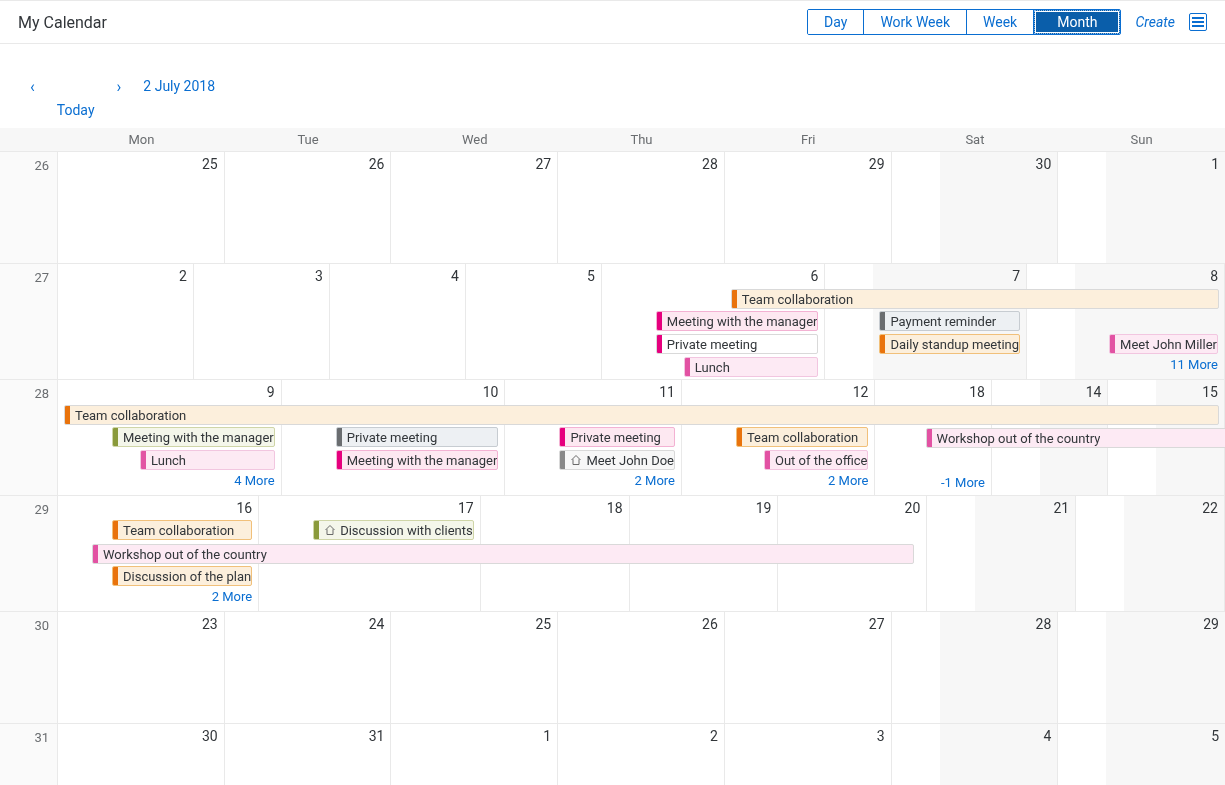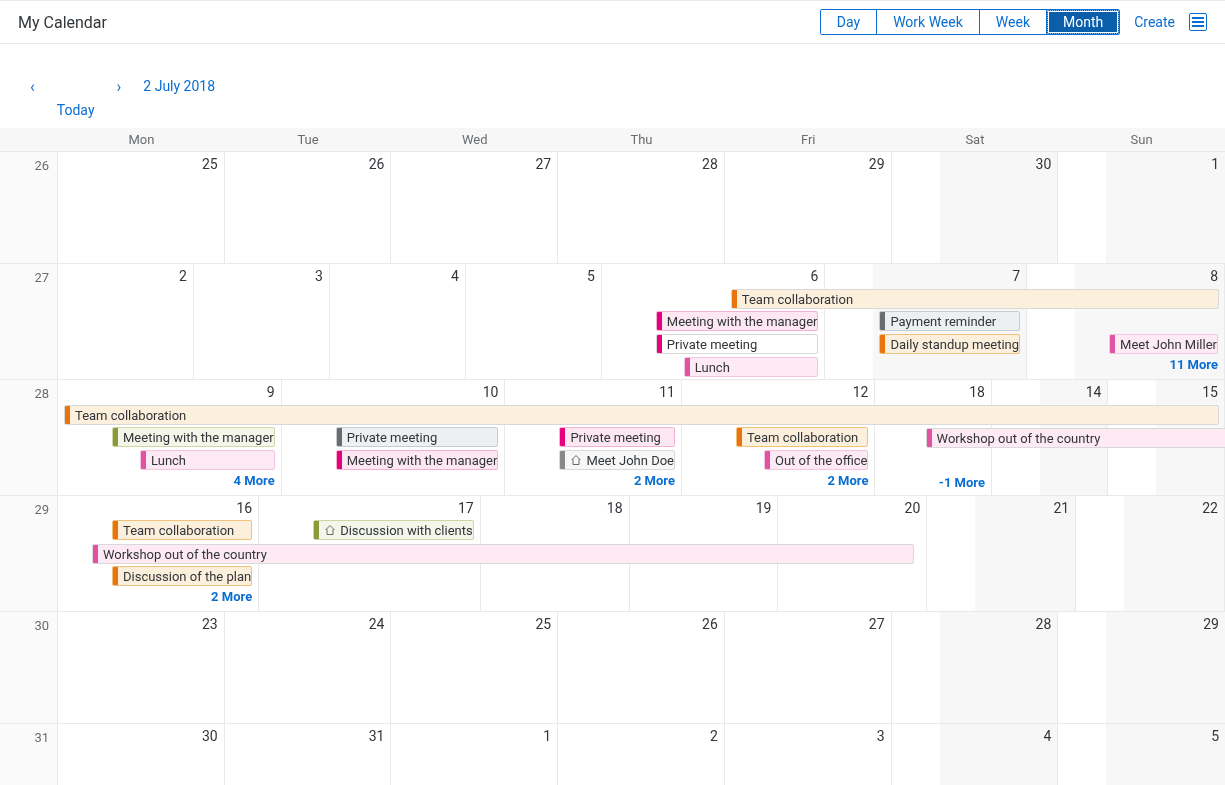--- a/index.html
+++ b/index.html
@@ -3,22 +3,22 @@
 <meta charset="utf-8">
 <style>
 *{box-sizing:border-box;margin:0;padding:0;}
 body{font-family:-apple-system,BlinkMacSystemFont,"Segoe UI",Roboto,Arial,sans-serif;font-size:14px;color:#32363a;background:#fff;width:1225px;}
 .header{display:flex;align-items:center;justify-content:space-between;padding:8px 18px 8px 18px;border-top:1px solid #e9e9e9;border-bottom:1px solid #e9e9e9;}
 .title{font-size:16px;font-weight:400;color:#32363a;}
 .header-right{display:flex;align-items:center;gap:14px;}
 .seg{display:flex;border:1px solid #0a6ed1;border-radius:2px;overflow:hidden;}
 .seg-btn{padding:4px 16px;font-size:14px;color:#0a6ed1;background:#fff;border-right:1px solid #0a6ed1;cursor:pointer;}
 .seg-btn:last-child{border-right:none;}
-.seg-btn.active{background:#0a5eaa;color:#fff;box-shadow:inset 0 0 0 1px #fff;border:1px dotted #89b8e8;padding:3px 15px;}
-.create-link{color:#0a6ed1;cursor:pointer;}
+.seg-btn.active{background:#0a5eaa;color:#fff;box-shadow:inset 0 0 0 1px #fff;border:1px dotted #89b8e8;padding:3px 22px;}
+.create-link{color:#0a6ed1;cursor:pointer;font-style:italic;}
 .legend-icon{width:18px;height:18px;border:1px solid #0a6ed1;border-radius:2px;display:flex;flex-direction:column;justify-content:space-around;padding:2px;}
 .legend-icon span{height:2px;background:#0a6ed1;}
 .toolbar{display:flex;align-items:center;gap:22px;padding:10px 28px 10px 30px;}
 .nav-arrow{color:#0a6ed1;font-size:16px;cursor:pointer;user-select:none;}
 .today-link{color:#0a6ed1;cursor:pointer;margin-top:48px;}
 .date-label{color:#0a6ed1;cursor:pointer;}
 .dayhead-row{display:grid;grid-template-columns:58px repeat(7,1fr);background:#f7f7f7;border-bottom:1px solid #e9e9e9;}
 .dayhead{padding:4px 0;font-size:13px;color:#6a6d70;text-align:center;}
 .week-row{display:grid;grid-template-columns:58px repeat(7,1fr);border-bottom:1px solid #e9e9e9;position:relative;gap:48px;}
 .week-num{font-size:13px;color:#6a6d70;text-align:right;padding:6px 8px 0 0;background:#fafafa;border-right:1px solid #e9e9e9;}
@@ -34,21 +34,21 @@
 .ev-magenta .bar{background:#e6007e;}
 .ev-pink{background:#fdeaf4;border-color:#f2c6e0;margin-left:28px;}
 .ev-pink .bar{background:#e252a3;}
 .ev-grey{background:#edf0f3;border-color:#c7ccd1;}
 .ev-grey .bar{background:#6a6d70;}
 .ev-olive{background:#f4f6ea;border-color:#cfd5a7;}
 .ev-olive .bar{background:#8a9a3b;}
 .ev-white{background:#fff;border-color:#d9d9d9;}
 .ev-white .bar{background:#e6007e;}
 .evtxt{overflow:hidden;text-overflow:ellipsis;}
-.more-link{color:#0a6ed1;font-size:13px;text-align:right;cursor:pointer;margin-top:2px;font-weight:bold;}
+.more-link{color:#0a6ed1;font-size:13px;text-align:right;cursor:pointer;margin-top:2px;}
 .span-event{position:absolute;height:20px;display:flex;align-items:center;font-size:13px;border:1px solid #d9d9d9;border-radius:2px;overflow:hidden;white-space:nowrap;cursor:pointer;}
 .span-event .bar{width:5px;height:100%;margin-right:5px;flex-shrink:0;}
 .home-icon{width:12px;height:12px;margin-right:4px;flex-shrink:0;}
 </style>
 </head>
 <body>
 
 <div class="header">
   <div class="title">My Calendar</div>
   <div class="header-right">

